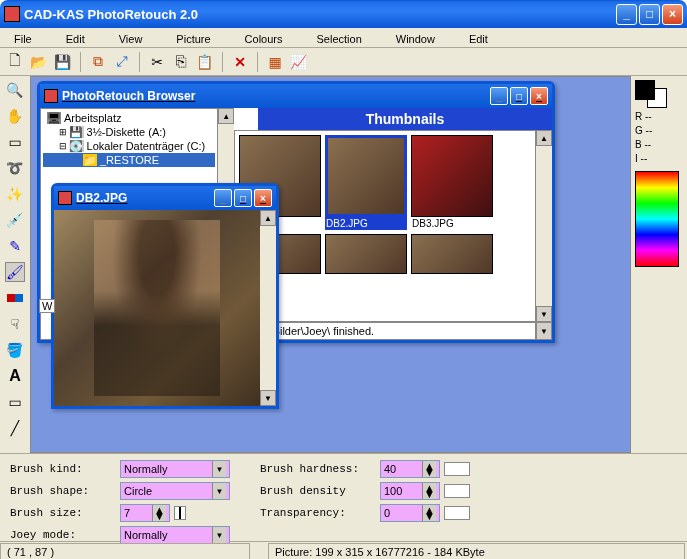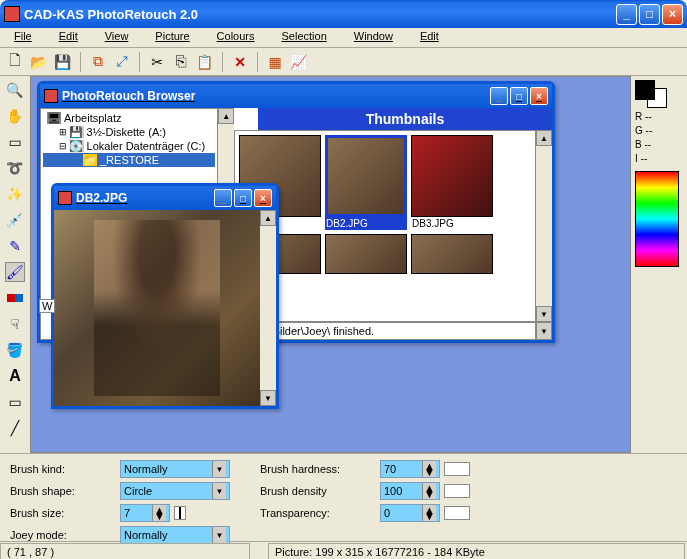--- a/index.html
+++ b/index.html
@@ -8,21 +8,21 @@
 
 .titlebar { height: 28px; background: linear-gradient(to bottom, #0a56d4 0%, #1f6fe8 8%, #2d7df5 40%, #0a56d4 100%); display: flex; align-items: center; padding: 0 4px; border-radius: 8px 8px 0 0; }
 .titlebar .icon { width: 16px; height: 16px; background: #d44; margin-right: 4px; border: 1px solid #000; }
 .titlebar .title { color: #fff; font-weight: bold; font-size: 13px; flex: 1; }
 .winbtns { display: flex; gap: 2px; }
 .winbtn { width: 21px; height: 21px; border: 1px solid #fff; border-radius: 3px; display: flex; align-items: center; justify-content: center; color: #fff; font-weight: bold; font-size: 12px; }
 .winbtn.min, .winbtn.max { background: linear-gradient(to bottom, #5a9ff5, #1a62d0); }
 .winbtn.close { background: linear-gradient(to bottom, #f59a7a, #d4401a); }
 
 
-.menubar { height: 20px; background: #ece9d8; display: flex; align-items: flex-start; padding: 0 6px; gap: 11px; border-bottom: 1px solid #aca899; text-decoration: underline; }
+.menubar { height: 20px; background: #ece9d8; display: flex; align-items: flex-end; padding: 0 6px; gap: 18px; border-bottom: 1px solid #aca899; }
 .menubar span { padding: 2px 8px; font-size: 11px; }
 
 
 .toolbar { height: 28px; background: #ece9d8; display: flex; align-items: center; padding: 0 6px; gap: 6px; border-bottom: 1px solid #aca899; }
 .tbtn { width: 18px; height: 18px; display: flex; align-items: center; justify-content: center; font-size: 14px; }
 .tsep { width: 1px; height: 20px; background: #aca899; margin: 0 2px; }
 
 
 .main { display: flex; height: 377px; }
 .toolbox { width: 30px; background: #ece9d8; display: flex; flex-direction: column; align-items: center; padding-top: 4px; gap: 6px; }
@@ -68,22 +68,22 @@
 
 .rightpanel { width: 56px; background: #ece9d8; padding: 4px; display: flex; flex-direction: column; align-items: flex-start; gap: 3px; }
 .swatch-box { position: relative; width: 32px; height: 28px; }
 .swatch-fg { position: absolute; top: 0; left: 0; width: 20px; height: 20px; background: #000; border: 1px solid #000; }
 .swatch-bg { position: absolute; bottom: 0; right: 0; width: 20px; height: 20px; background: #fff; border: 1px solid #000; }
 .rlabel { font-size: 10px; }
 .spectrum { width: 44px; height: 96px; background: linear-gradient(to bottom, #f00,#ff0,#0f0,#0ff,#00f,#f0f,#f00); border:1px solid #000; margin-top:4px;}
 
 
 .options { background: #ece9d8; padding: 6px 10px; border-top: 1px solid #aca899; display: grid; grid-template-columns: 110px 110px 30px 120px 60px 30px; row-gap: 4px; align-items: center; height: 88px; }
-.options label { font-size: 11px; }
-.combo, .spin { border: 1px solid #7f9db9; background: #7dd3fc; height: 18px; display: flex; align-items: center; padding: 0 3px; justify-content: space-between; gap: 6px; }
+.options label { font-size: 11px; font-family: Liberation Mono, monospace; }
+.combo, .spin { border: 1px solid #7f9db9; background: #f0abfc; height: 18px; display: flex; align-items: center; padding: 0 3px; justify-content: space-between; gap: 6px; }
 .combo .arrow, .spin .arrows { background: #d4d0c8; border-left: 1px solid #888; width: 14px; height: 100%; display: flex; align-items: center; justify-content: center; font-size: 8px; }
 .spin .arrows { flex-direction: column; font-size:6px; line-height:6px; }
 .bar { border:1px solid #888; height: 14px; background:#fff; margin-left:4px; }
 
 
 .statusbar { height: 20px; background: #ece9d8; border-top: 1px solid #aca899; display: flex; align-items: center; font-size: 11px; }
 .status-cell { border: 1px solid #aca899; padding: 1px 6px; margin-right: 2px; height: 18px; display:flex; align-items:center; }
 .status-cell.wide { flex:1;margin-left:16px; }
 </style>
 </head>
@@ -274,21 +274,21 @@
 
 <div class="options">
   <label>Brush kind:</label>
   <div class="combo">
       <span>Normally</span>
       <span class="arrow">▼</span>
     </div>
   <div></div>
   <label>Brush hardness:</label>
   <div class="spin">
-      <span>70</span>
+      <span>40</span>
       <span class="arrows">
         <span>▲</span>
         <span>▼</span>
       </span>
     </div>
   <div class="bar"></div>
 
   <label>Brush shape:</label>
   <div class="combo">
       <span>Circle</span>

